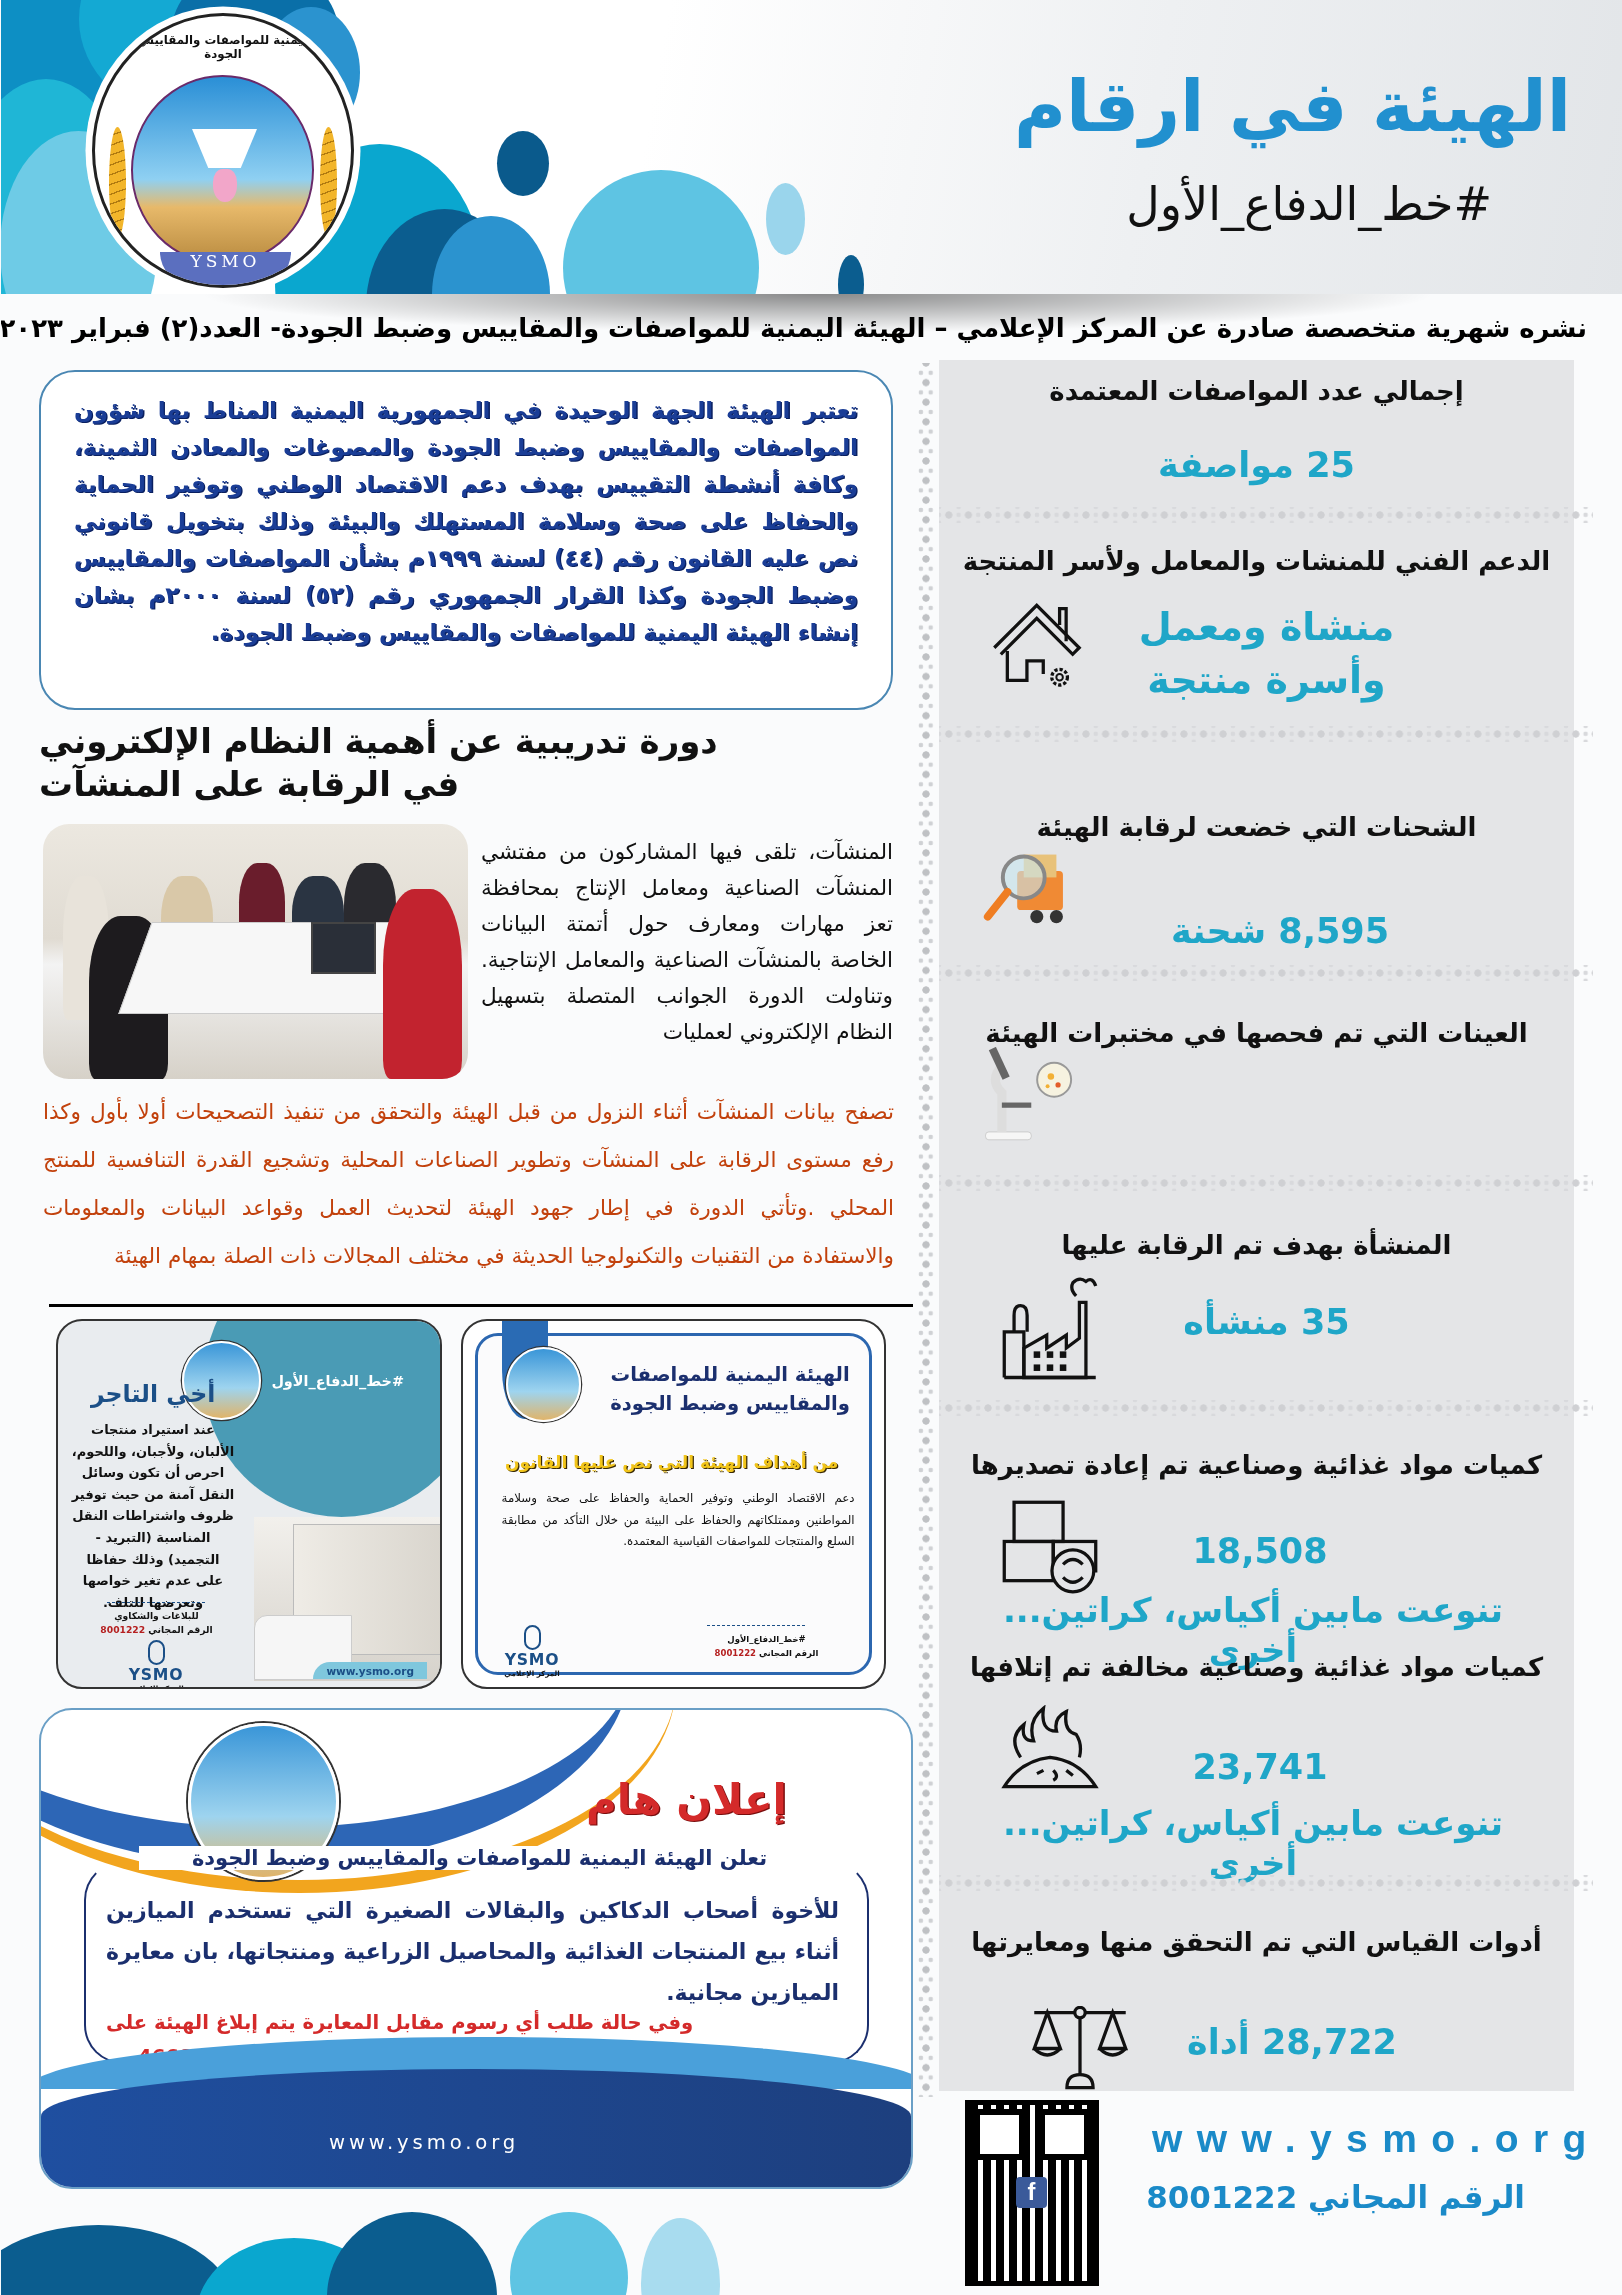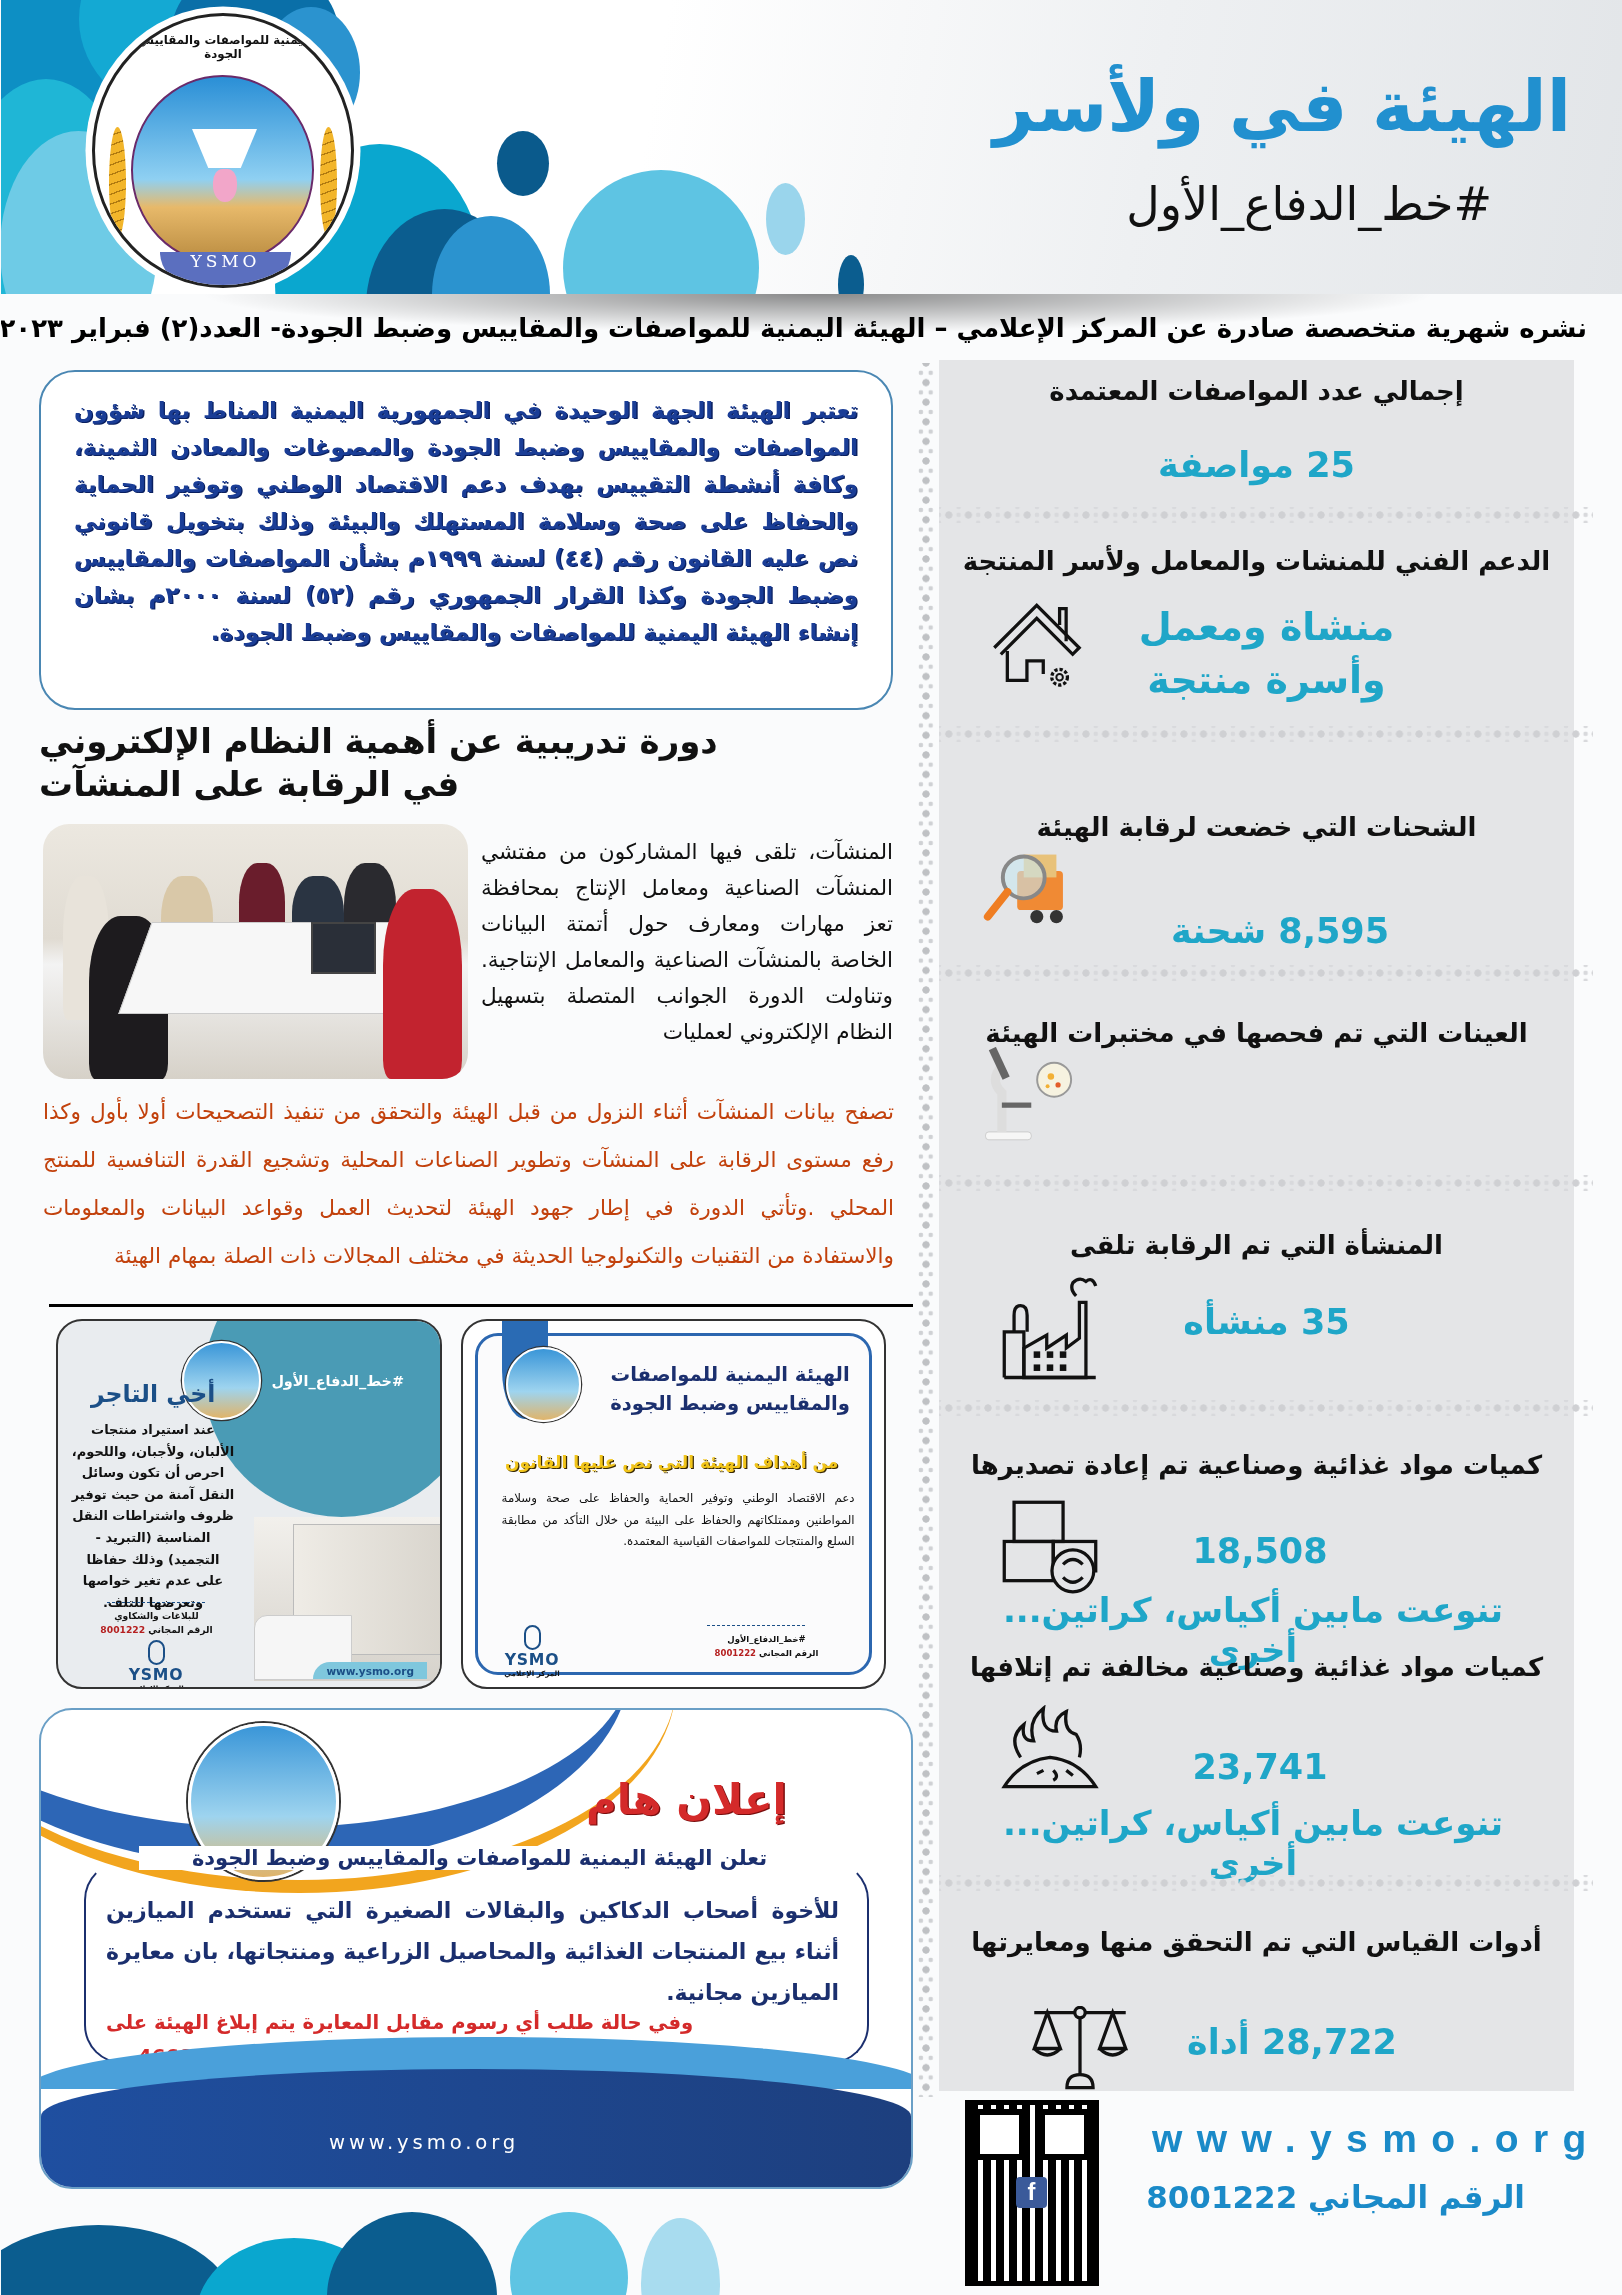--- a/index.html
+++ b/index.html
@@ -287,21 +287,21 @@
   <div class="logo-arc-text">الهيئة اليمنية للمواصفات والمقاييس وضبط الجودة</div>
   <div class="logo-inner">
     <div class="logo-wings"></div>
     <div class="logo-flask"></div>
   </div>
   <div class="wheat" style="left:14.4px;"></div>
   <div class="wheat" style="right:14.4px;"></div>
   <div class="logo-gear">YSMO</div>
 </div>
 
-<div class="abs main-title">الهيئة في ولأسر</div>
+<div class="abs main-title">الهيئة في ارقام</div>
 <div class="abs hashtag">#خط_الدفاع_الأول</div>
 <div class="abs subtitle-line">نشره شهرية متخصصة صادرة عن المركز الإعلامي – الهيئة اليمنية للمواصفات والمقاييس وضبط الجودة- العدد(٢) فبراير ٢٠٢٣م</div>
 
 <div class="abs intro">
   <p>تعتبر الهيئة الجهة الوحيدة في الجمهورية اليمنية المناط بها شؤون المواصفات والمقاييس وضبط الجودة والمصوغات والمعادن الثمينة، وكافة أنشطة التقييس بهدف دعم الاقتصاد الوطني وتوفير الحماية والحفاظ على صحة وسلامة المستهلك والبيئة وذلك بتخويل قانوني نص عليه القانون رقم (٤٤) لسنة ١٩٩٩م بشأن المواصفات والمقاييس وضبط الجودة وكذا القرار الجمهوري رقم (٥٢) لسنة ٢٠٠٠م بشان إنشاء الهيئة اليمنية للمواصفات والمقاييس وضبط الجودة.</p>
 </div>
 
 <div class="abs article-title">
   <div>دورة تدريبية عن أهمية النظام الإلكتروني</div>
   <div>في الرقابة على المنشآت</div>
@@ -431,21 +431,21 @@
     <path d="M30 130 L30 70 Q10 50 30 30" fill="none" stroke="#ddd" stroke-width="14"></path>
     <rect x="20" y="0" width="12" height="50" fill="#666" transform="rotate(-25 26 25)"></rect>
     <rect x="30" y="85" width="45" height="8" fill="#666"></rect>
     <circle cx="110" cy="50" r="26" fill="#f6f2e0" stroke="#999" stroke-width="3"></circle>
     <circle cx="105" cy="45" r="5" fill="#f2b035"></circle>
     <circle cx="116" cy="58" r="4" fill="#e35c2a"></circle>
     <circle cx="100" cy="60" r="3" fill="#f2b035"></circle>
   </svg>
   <div class="stat-dots" style="top:815px;"></div>
 
-  <div class="stat-title" style="top:870px;">المنشأة التي تم الرقابة تلقى</div>
+  <div class="stat-title" style="top:870px;">المنشأة بهدف تم الرقابة عليها</div>
   <svg class="stat-icon" style="left:62px;top:916px;" width="98" height="105" viewBox="0 0 150 160">
     <g fill="none" stroke="#111" stroke-width="5">
       <path d="M5 155 L5 85 L35 85 L35 155"></path>
       <path d="M20 85 L20 60 Q20 45 30 45 Q40 45 40 60 L40 85"></path>
       <path d="M35 155 L35 110 L70 90 L70 110 L100 90 L100 110 L120 95 L120 40 L130 40 L130 155 Z"></path>
       <path d="M5 155 L145 155"></path>
       <path d="M115 30 Q105 20 110 10 Q120 0 130 8 Q140 0 145 15"></path>
     </g>
     <g fill="#111">
       <rect x="50" y="115" width="10" height="10"></rect>

